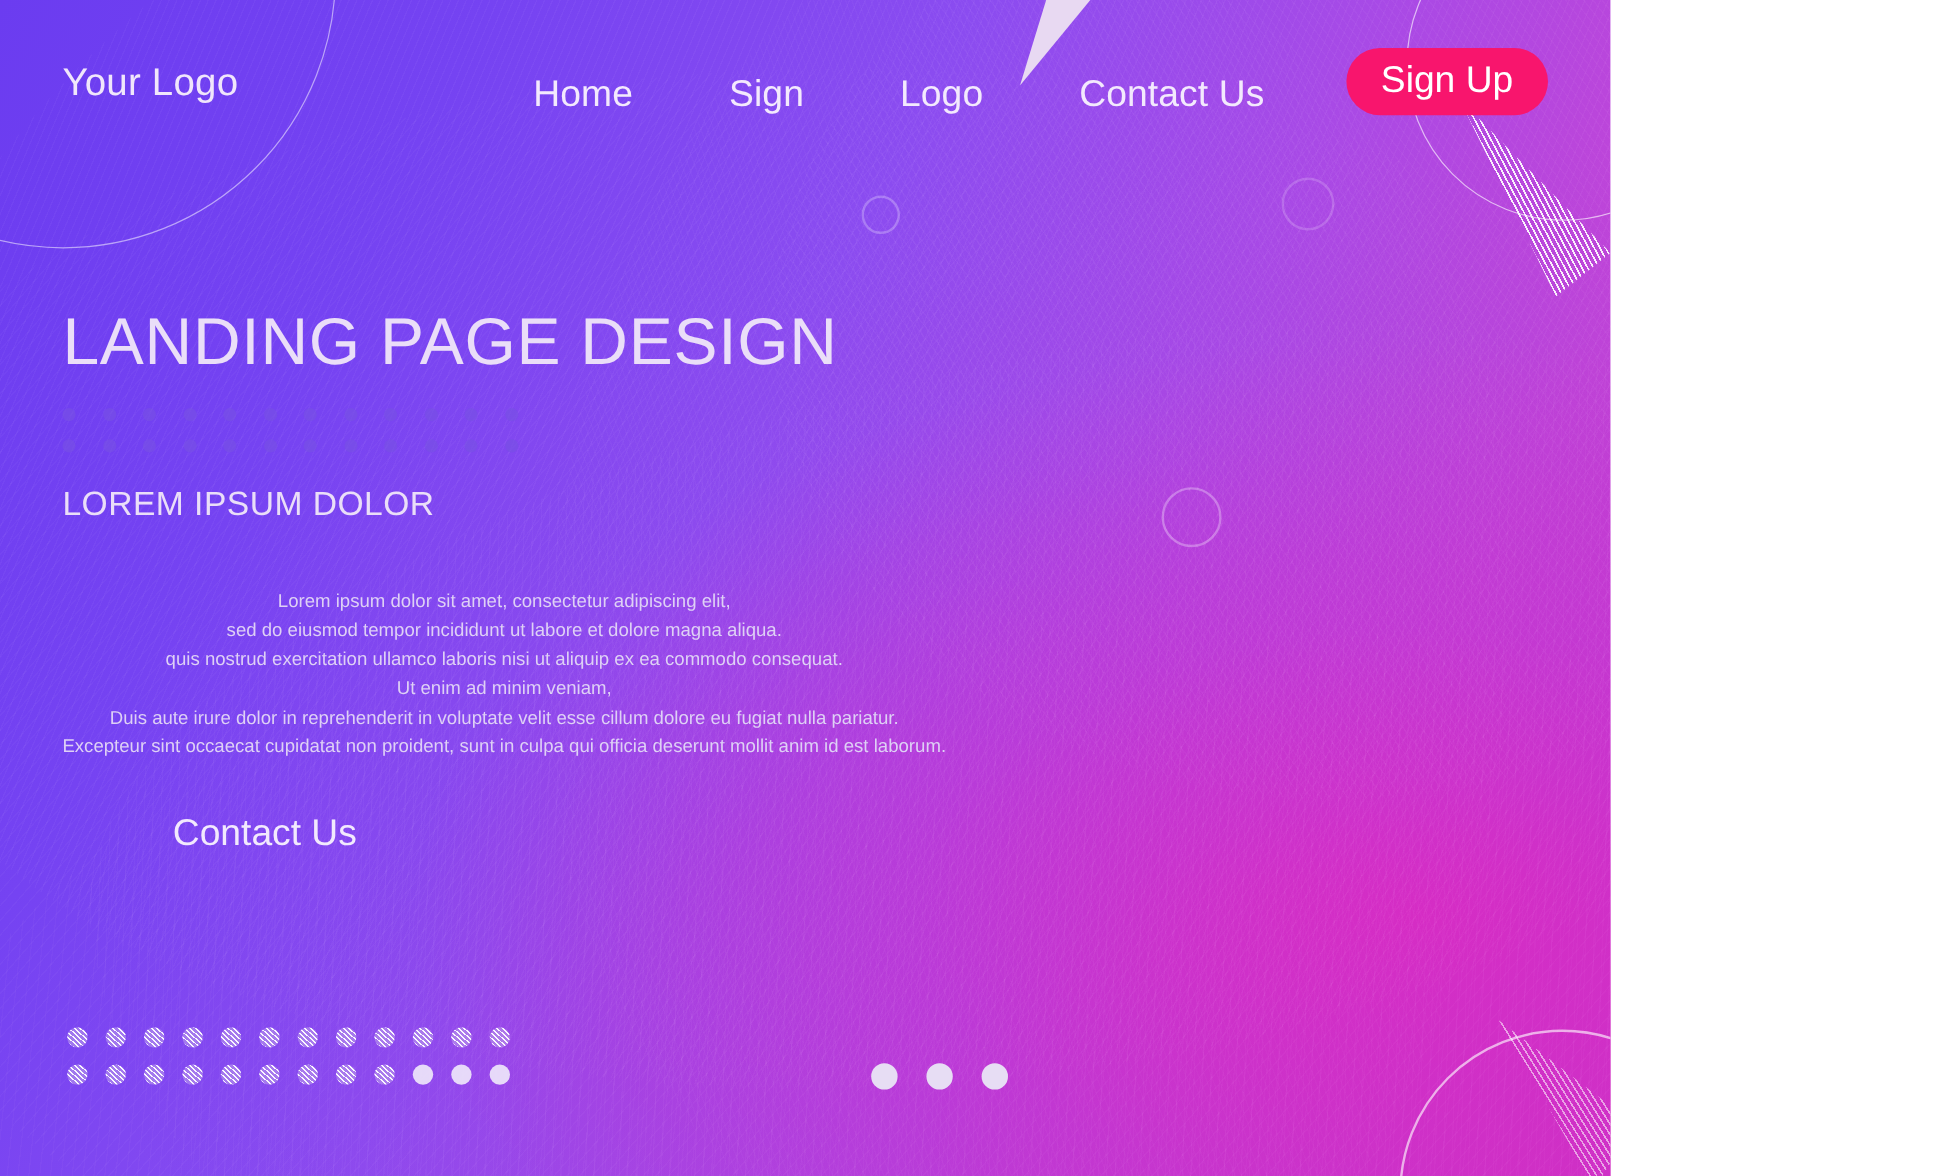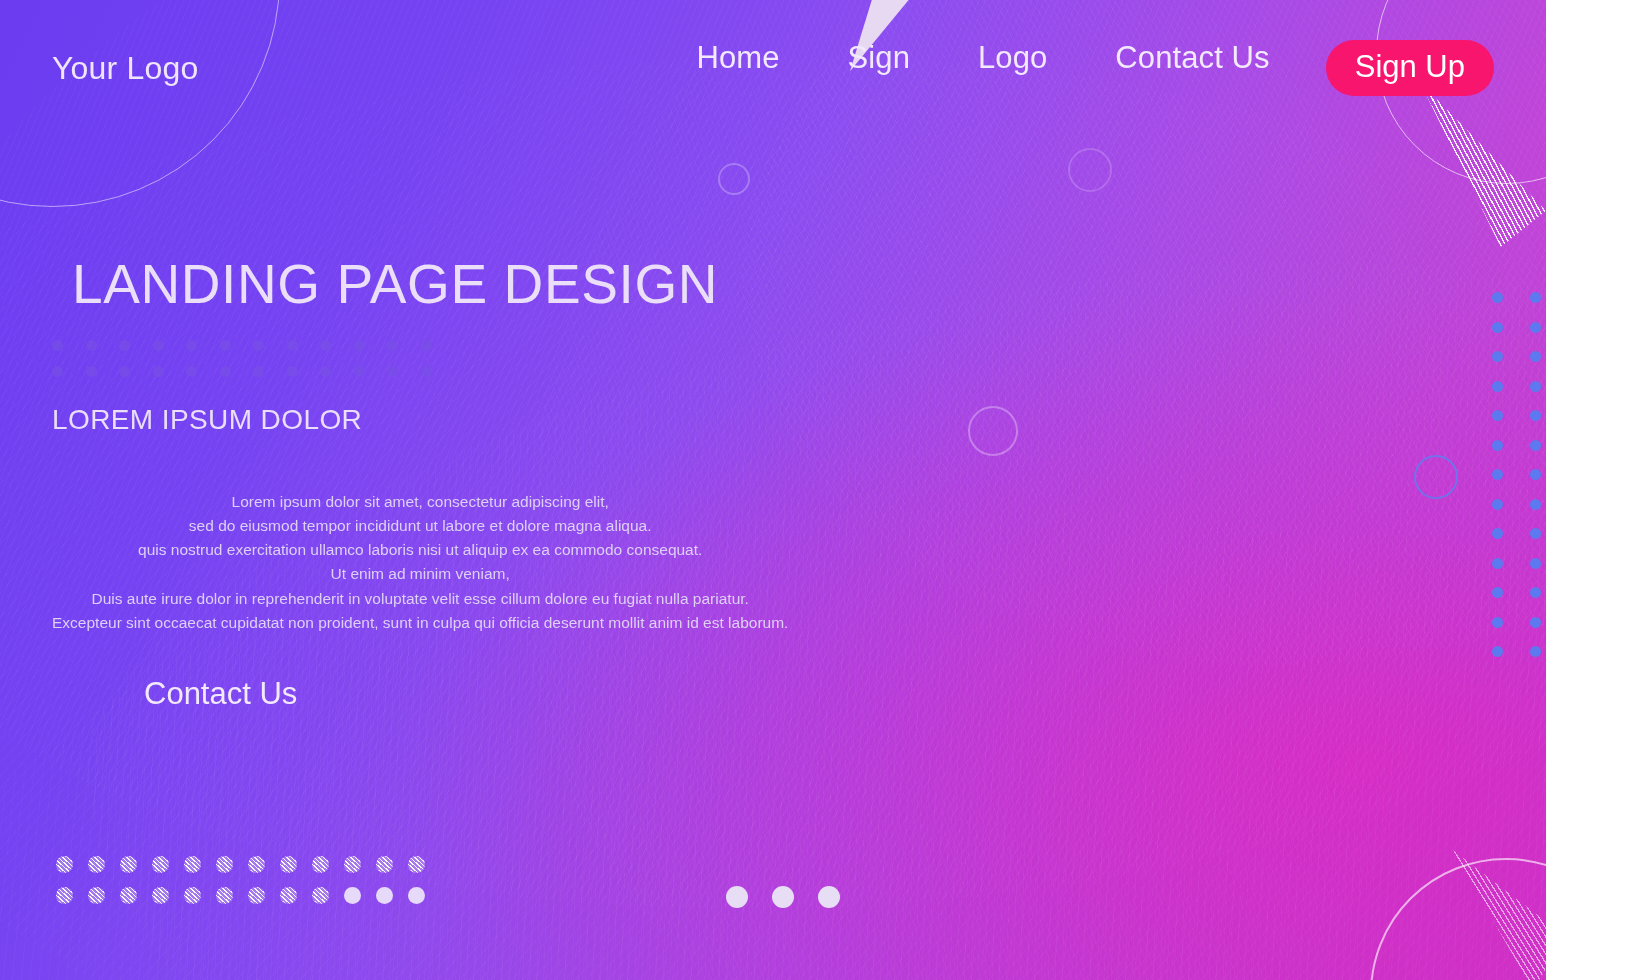--- a/index.html
+++ b/index.html
@@ -3,21 +3,21 @@
 <meta charset="utf-8">
 <style>
   * { margin:0; padding:0; box-sizing:border-box; }
   html, body {
     width:1633px; height:980px;
     overflow:hidden;
     font-family:"Liberation Sans", sans-serif;
   }
   #stage {
     position:relative;
-    width:1546px; height:980px;
+    width:1342px; height:980px;
     overflow:hidden;
     background:
       radial-gradient(120% 95% at 88% 78%, rgba(214,44,196,0.95) 0%, rgba(196,50,208,0.55) 26%, rgba(150,64,226,0.12) 52%, rgba(120,70,236,0) 70%),
       radial-gradient(130% 110% at 96% 100%, rgba(224,40,180,0.75) 0%, rgba(180,55,215,0.30) 30%, rgba(120,70,236,0) 62%),
       linear-gradient(118deg, #6b3cf0 0%, #7543f2 22%, #8b4cf0 44%, #a84ae6 62%, #c344d6 80%, #d23bc6 100%);
   }
 
   
   .waveband {
     position:absolute;
@@ -152,22 +152,22 @@
   .logo {
     font-size:32px;
     font-weight:400;
     color:#f0e6fb;
     letter-spacing:.2px;
     white-space:nowrap;
   }
   .nav-links {
     margin-left:auto;
     display:flex;
-    align-items:flex-start;
-    gap:0;
+    align-items:flex-end;
+    gap:12px;
   }
   .nav-link {
     font-size:31px;
     font-weight:400;
     color:#f3e9fd;
     white-space:nowrap;
     padding:0 34px;
     cursor:pointer;
     letter-spacing:.1px;
   }
@@ -193,21 +193,20 @@
     z-index:25;
     max-width:1000px;
   }
   .hero-title {
     font-size:55px;
     font-weight:400;
     color:#eadef8;
     letter-spacing:.6px;
     line-height:1.05;
     white-space:nowrap;
-    margin-left:20px;
   }
   .dotgrid {
     margin-top:26px;
     display:block;
   }
   .dotgrid-row {
     display:flex;
     gap:22.5px;
     margin-bottom:15px;
   }

